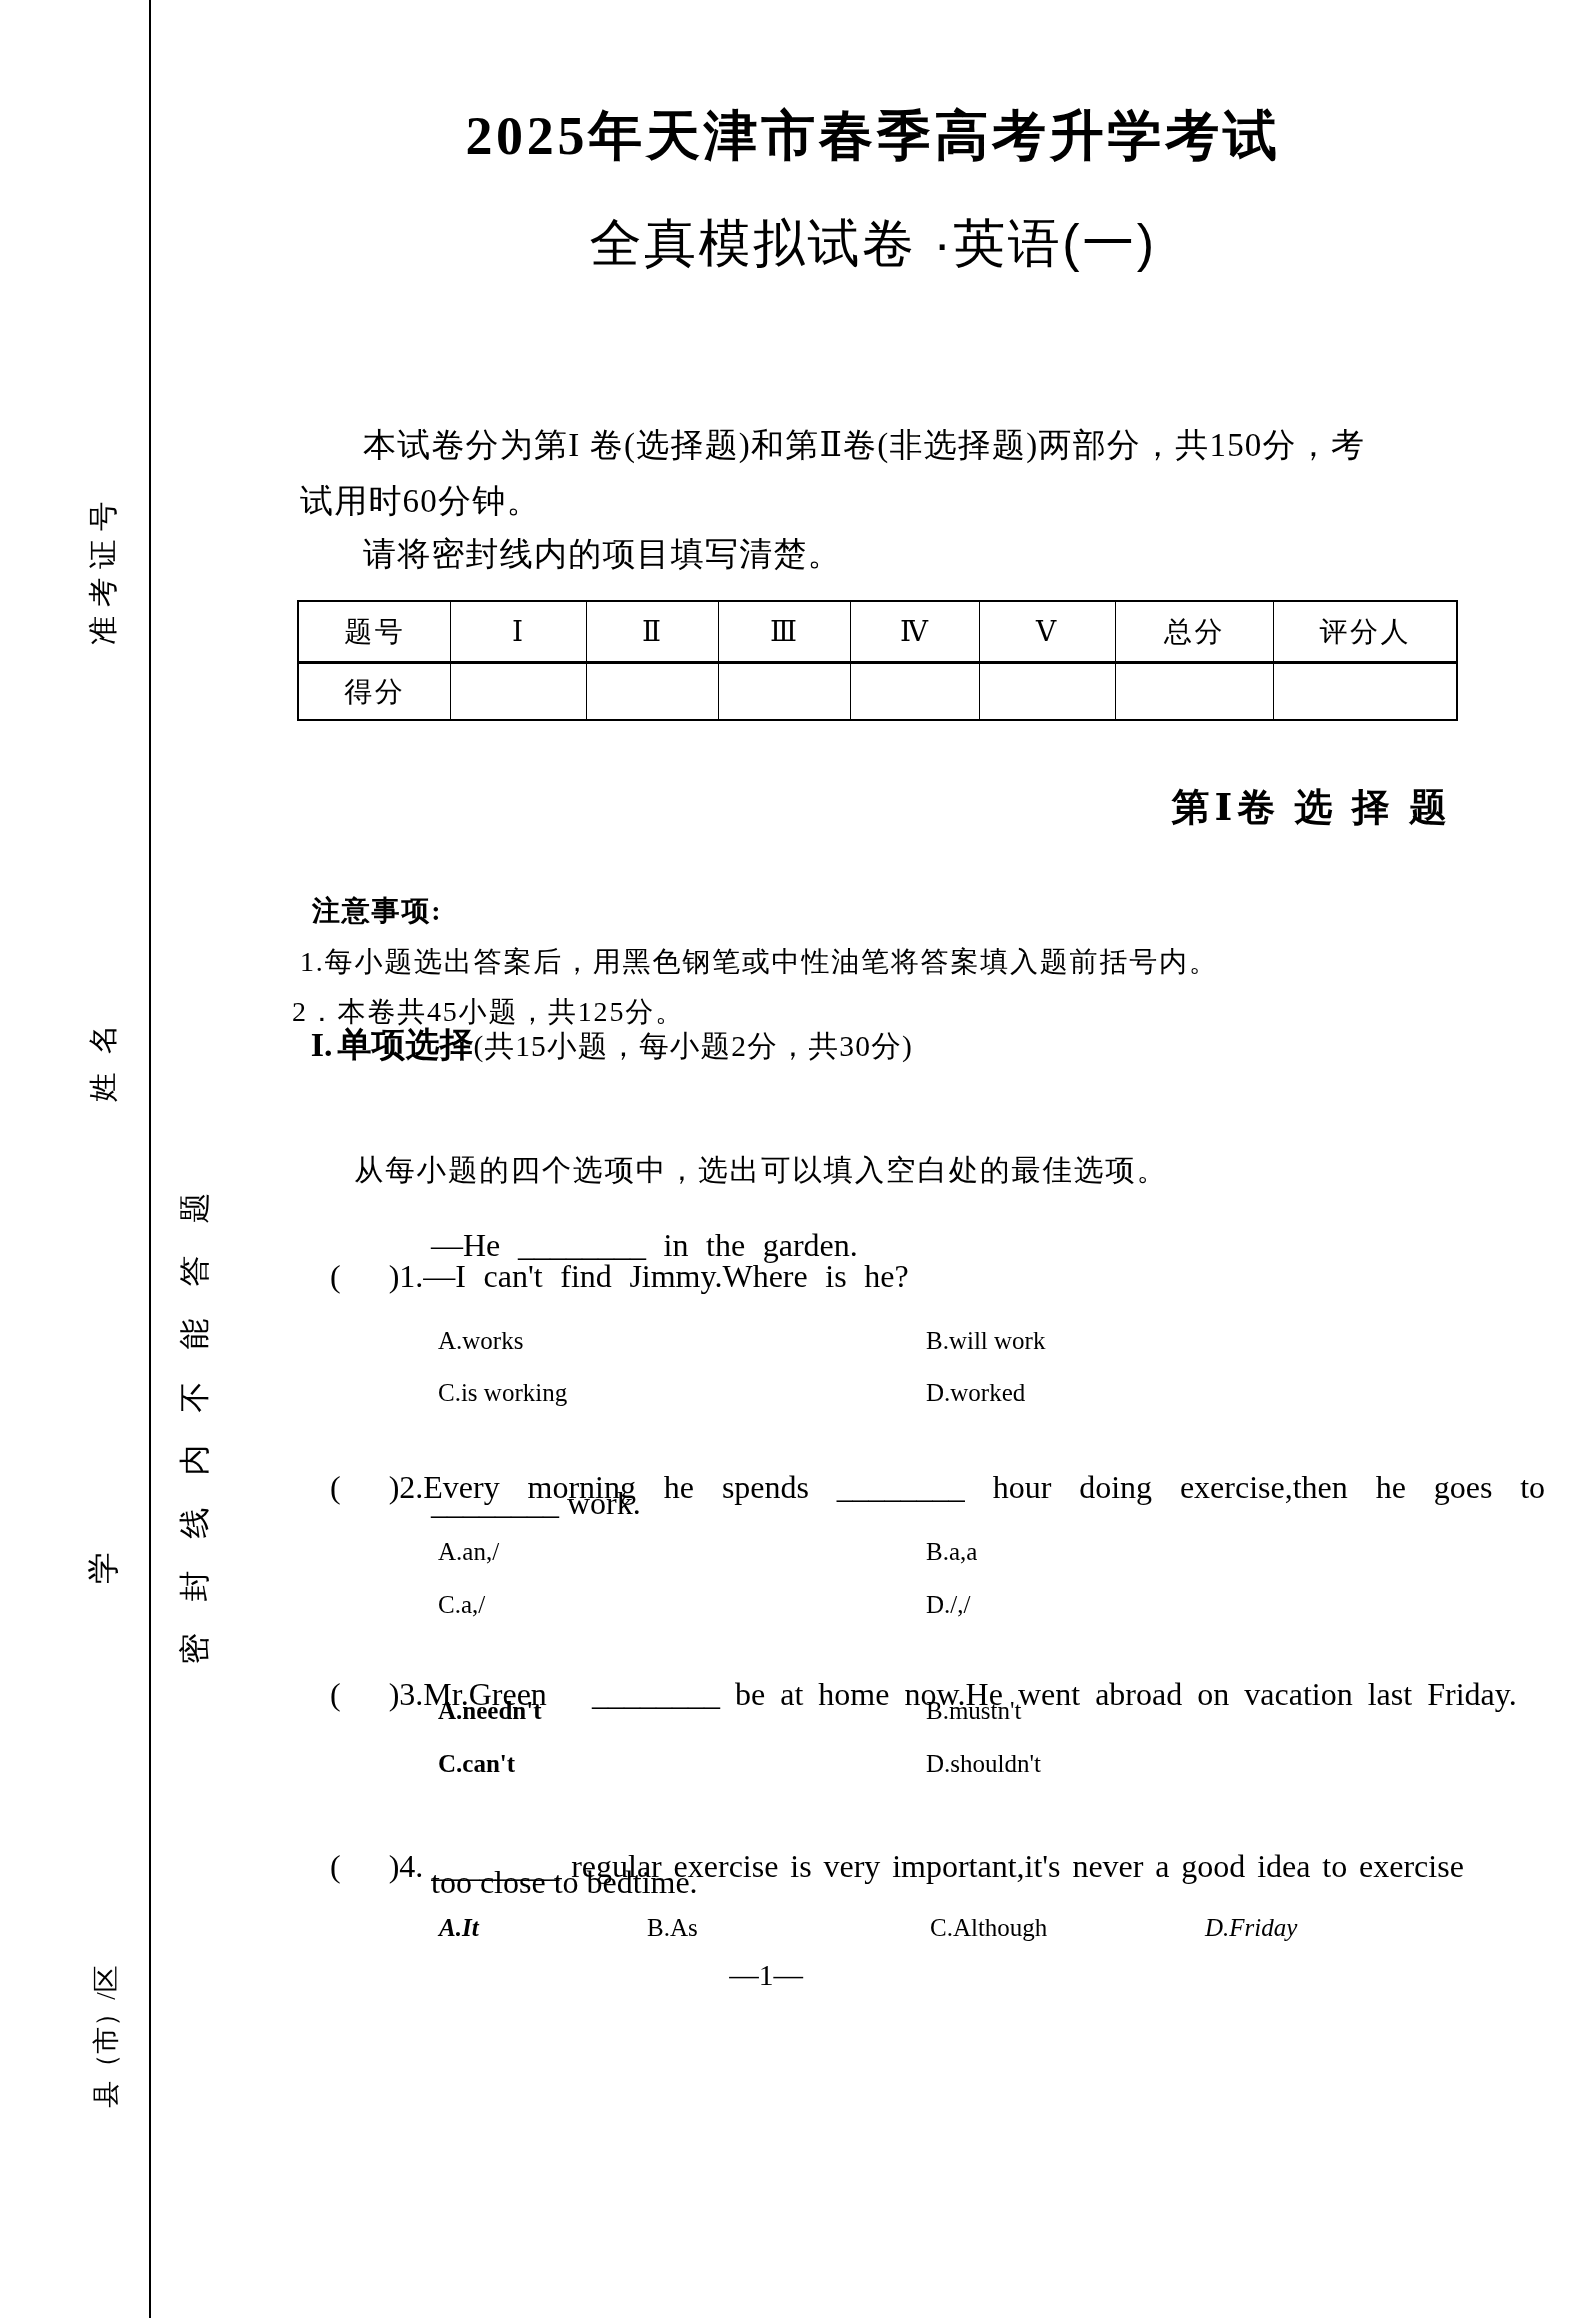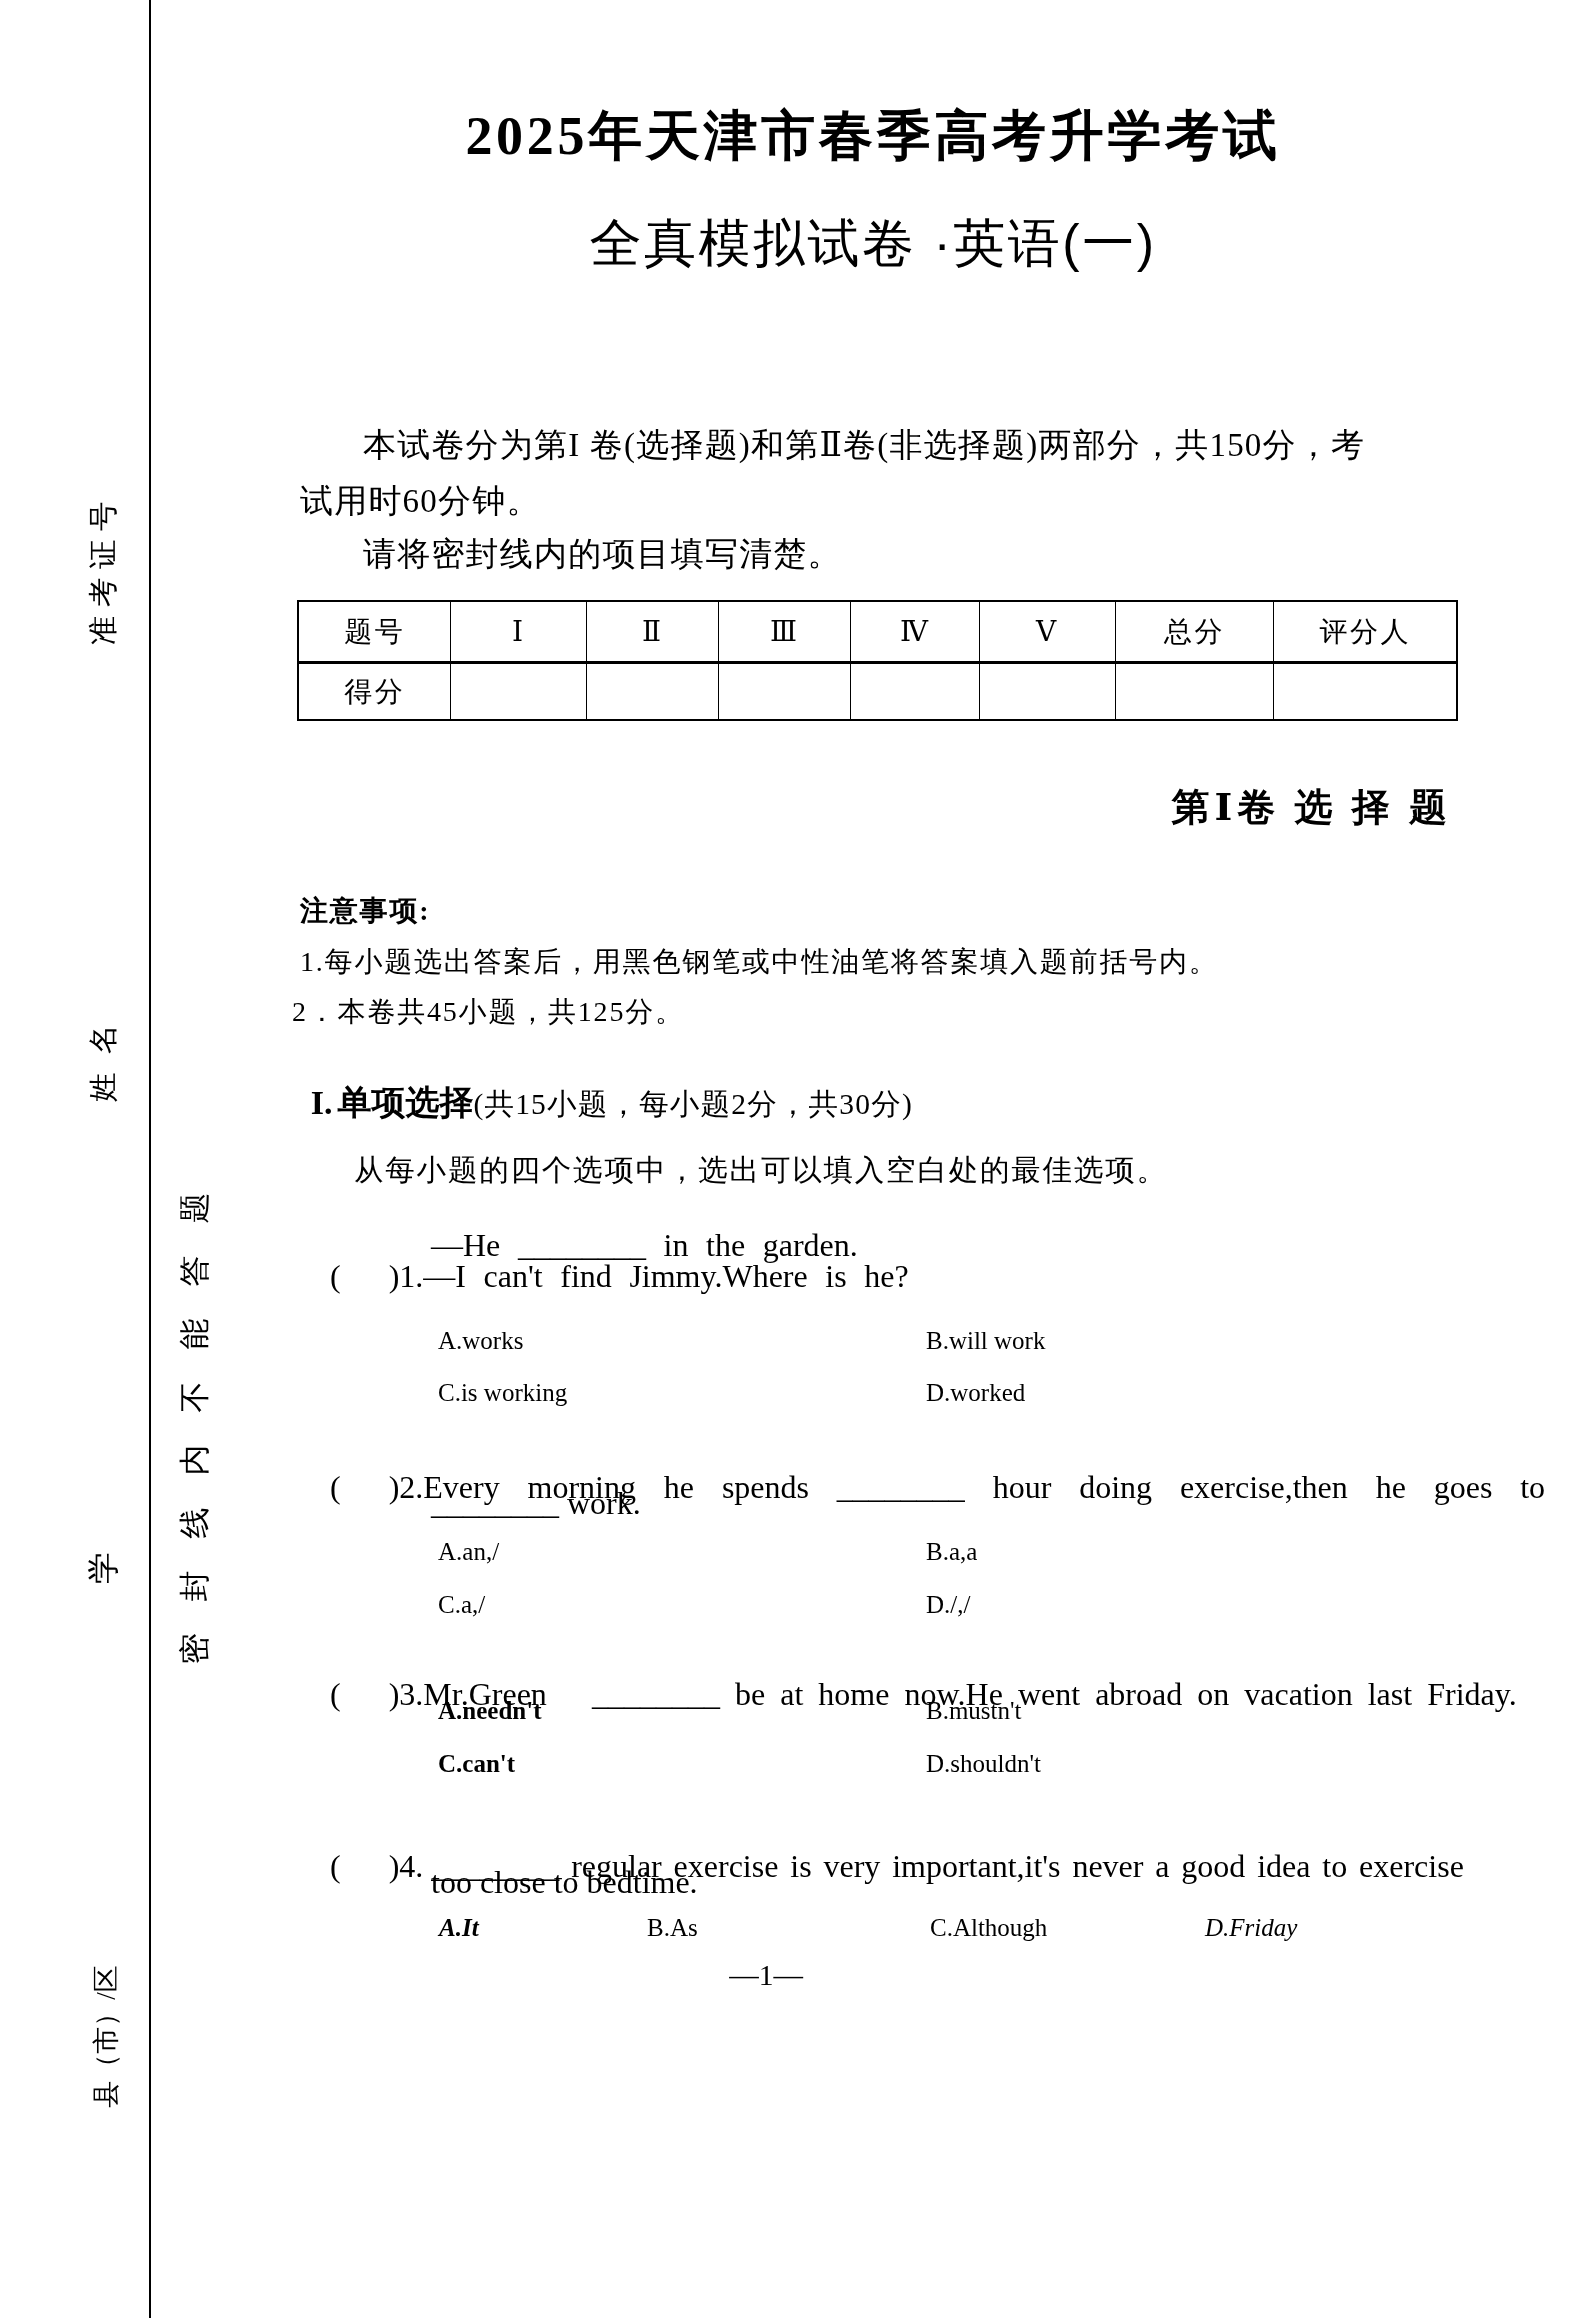--- a/index.html
+++ b/index.html
@@ -54,25 +54,25 @@
     font-family:"Liberation Serif","DejaVu Serif",serif;
   }
   table.score-table tr.r1 td{height:57px;border-bottom:3.1px solid #000;}
   table.score-table tr.r2 td{height:53px;}
 
   .part-heading{
     position:absolute;left:301px;top:782px;width:1151px;text-align:right;
     font-size:38px;font-weight:bold;letter-spacing:4.9px;white-space:pre;
   }
   .notes{font-size:28px;letter-spacing:1.8px;}
-  .notes-title{left:300px;top:892px;font-weight:bold;}
+  .notes-title{left:312px;top:892px;font-weight:bold;}
   .note-1{left:300px;top:943px;}
   .note-2{left:292px;top:993px;}
 
-  .section-heading{position:absolute;left:301px;top:1069px;white-space:pre;text-align:center;}
+  .section-heading{position:absolute;left:301px;top:1011px;white-space:pre;text-align:center;}
   .sec-no{font-size:34px;font-weight:bold;font-family:"Liberation Serif","DejaVu Serif",serif;}
   .sec-title{font-size:34px;font-weight:bold;font-family:"Liberation Sans","DejaVu Sans",sans-serif;margin-left:4.9px;}
   .sec-meta{font-size:29.5px;letter-spacing:1.2px;}
 
   .instruction{left:354px;top:1151px;font-size:29.5px;letter-spacing:1.8px;}
 
   .q-line{position:absolute;left:298px;font-size:32px;white-space:pre;}
   .q-cont{left:431px;}
   .q-opt{position:absolute;font-size:25px;white-space:pre;}
   .ws-a{word-spacing:0.30em;}

